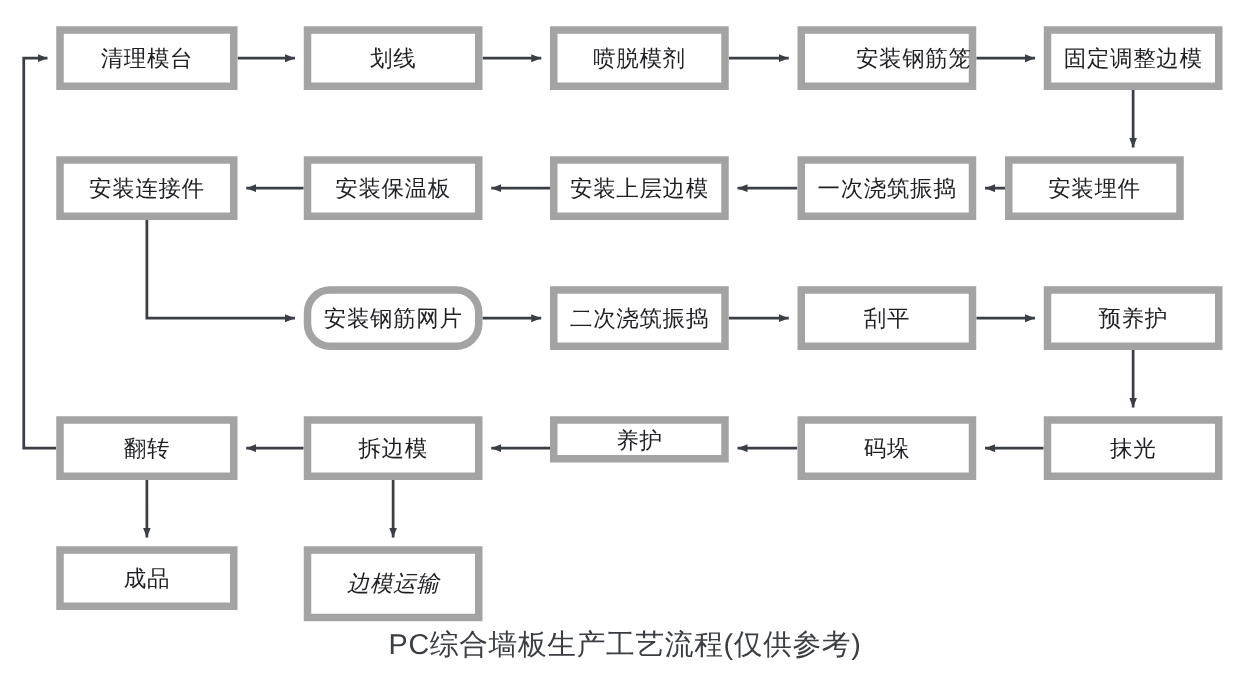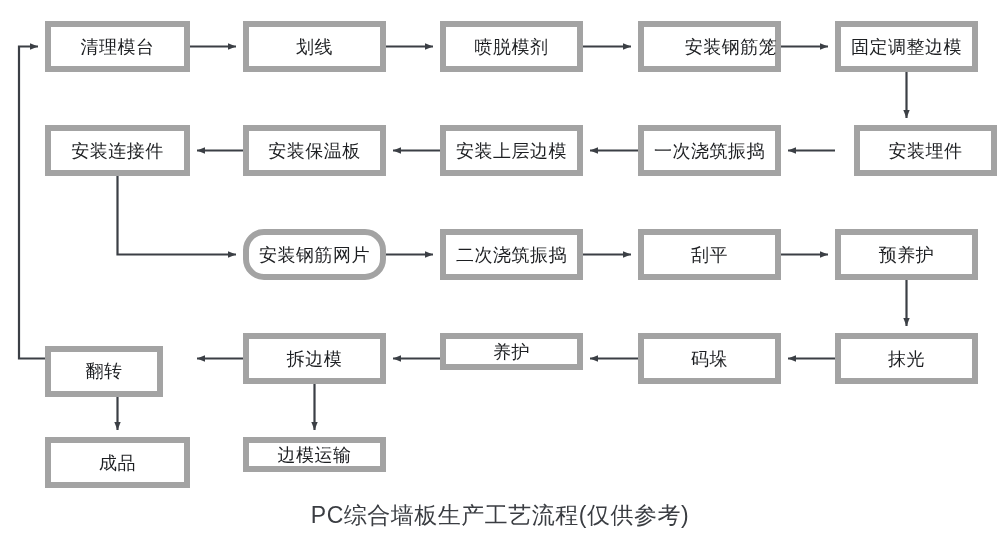--- a/index.html
+++ b/index.html
@@ -106,21 +106,21 @@
   <div class="node" style="left:440px; top:21px;  width:143px; height:51px;">
     <span class="node-label">喷脱模剂</span>
   </div>
   <div class="node" style="left:638px; top:21px;  width:143px; height:51px;padding-left:43px;">
     <span class="node-label">安装钢筋笼</span>
   </div>
   <div class="node" style="left:835px; top:21px;  width:143px; height:51px;">
     <span class="node-label">固定调整边模</span>
   </div>
 
-  <div class="node" style="left:854px; top:125px; width:143px; height:51px;">
+  <div class="node" style="left:804px; top:125px; width:143px; height:51px;">
     <span class="node-label">安装埋件</span>
   </div>
   <div class="node" style="left:638px; top:125px; width:143px; height:51px;">
     <span class="node-label">一次浇筑振捣</span>
   </div>
   <div class="node" style="left:440px; top:125px; width:143px; height:51px;">
     <span class="node-label">安装上层边模</span>
   </div>
   <div class="node" style="left:243px; top:125px; width:143px; height:51px;">
     <span class="node-label">安装保温板</span>
@@ -147,26 +147,26 @@
   </div>
   <div class="node" style="left:638px; top:333px; width:143px; height:51px;">
     <span class="node-label">码垛</span>
   </div>
   <div class="node" style="left:440px; top:333px; width:143px; height:37px;">
     <span class="node-label">养护</span>
   </div>
   <div class="node" style="left:243px; top:333px; width:143px; height:51px;">
     <span class="node-label">拆边模</span>
   </div>
-  <div class="node" style="left:45px;  top:346px; width:118px; height:51px;font-family:Liberation Mono, monospace;">
+  <div class="node" style="left:45px;  top:333px; width:145px; height:51px;">
     <span class="node-label">翻转</span>
   </div>
 
   <div class="node" style="left:45px;  top:437px; width:145px; height:51px;">
     <span class="node-label">成品</span>
   </div>
-  <div class="node" style="left:243px; top:437px; width:143px; height:35px;">
+  <div class="node" style="left:243px; top:437px; width:143px; height:60px;font-style:italic;">
     <span class="node-label">边模运输</span>
   </div>
 
   <div class="caption">PC综合墙板生产工艺流程(仅供参考)</div>
 
 </div>
 
 </body></html>

